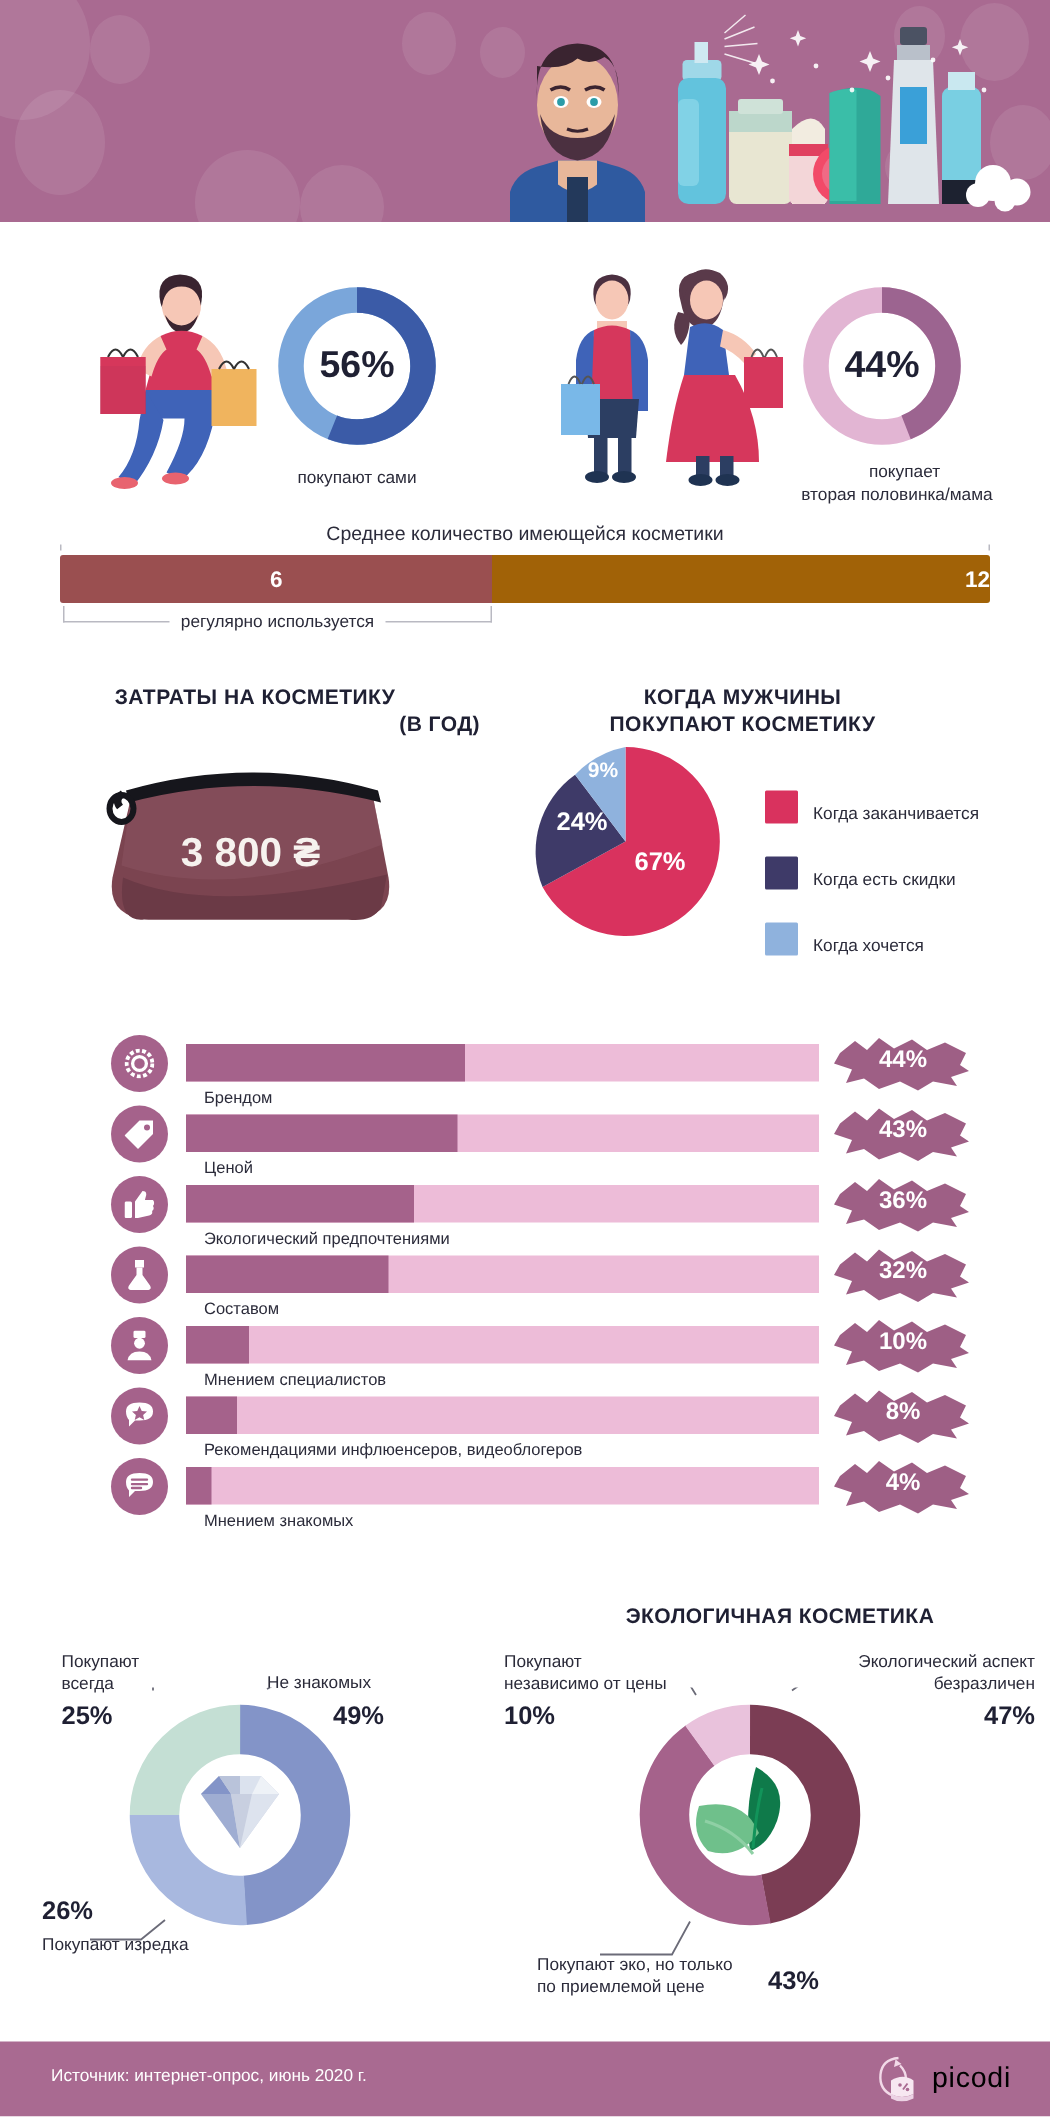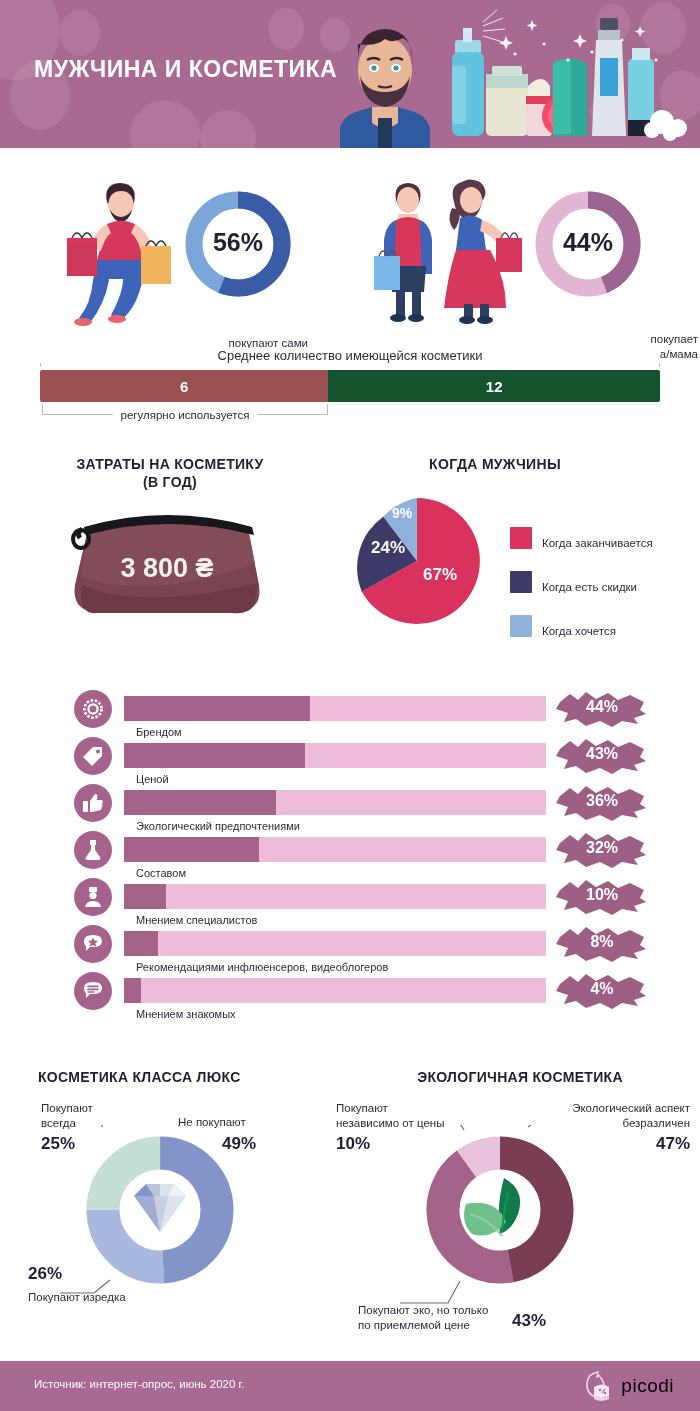--- a/index.html
+++ b/index.html
@@ -24,21 +24,21 @@
     position:absolute;left:34px;top:56px;
     font-size:23px;font-weight:bold;letter-spacing:0.5px;
     color:#ffffff;text-transform:uppercase;
     font-family:"Liberation Sans", sans-serif;
   }
   .head-art{position:absolute;right:0;top:0;width:400px;height:148px;}
 
   
   .donut-row{position:absolute;left:0;top:168px;width:700px;height:180px;}
   .donut-label{
-    position:absolute;text-align:right;font-size:11.5px;color:#2b2b3a;line-height:15px;margin-top:24px;
+    position:absolute;text-align:center;font-size:11.5px;color:#2b2b3a;line-height:15px;
   }
   
   .avg-wrap{position:absolute;left:40px;top:348px;width:620px;height:80px;}
   .avg-caption{
     position:absolute;width:100%;text-align:center;top:0;font-size:13px;color:#2b2b3a;
     background:#fff;
   }
   .avg-caption span{background:#fff;padding:0 8px;}
   .bracket-top{
     position:absolute;left:0;top:7px;width:620px;height:12px;
@@ -179,21 +179,20 @@
           <circle cx="215" cy="54" r="1.6"></circle>
             <circle cx="244" cy="44" r="1.6"></circle>
             <circle cx="292" cy="52" r="1.6"></circle>
           <circle cx="322" cy="40" r="1.6"></circle>
             <circle cx="268" cy="60" r="1.6"></circle>
             <circle cx="356" cy="60" r="1.6"></circle>
         </g>
       </g>
     </svg>
 
-    <div class="header-title">МУЖЧИНА И КОСМЕТИКА</div>
   </div>
 
   <div class="donut-row">
 
     <svg style="position:absolute;left:55px;top:8px;" width="130" height="150" viewBox="0 0 130 150">
       <path d="M52 26 q-4-18 13-19 q18 1 14 19 q-2 9 -13 10 q-12-1 -14-10Z" fill="#3a2430"></path>
       <ellipse cx="66" cy="28" rx="13" ry="15" fill="#f6c7b6"></ellipse>
       <path d="M53 28 q2-13 13-13 q11 0 13 13 q2-14 -13-16 q-15 2 -13 16Z" fill="#3a2430"></path>
       <path d="M55 34 q3 11 11 12 q8-1 11-12 q-5 7 -11 7 q-6 0-11-7Z" fill="#3a2430"></path>
       <path d="M52 48 q14-7 28 0 l10 36 h-48Z" fill="#d6375c"></path>
@@ -261,34 +260,35 @@
 
   <div class="avg-wrap">
     <div class="bracket-top"></div>
     <div class="avg-caption">
       <span>Среднее количество имеющейся косметики</span>
     </div>
     <div class="avg-bar">
       <div class="avg-seg" style="width:46.5%;background:#9a4f50;">
         <span>6</span>
       </div>
-      <div class="avg-seg" style="width:53.5%;background:#14532d;">
+      <div class="avg-seg" style="width:53.5%;background:#a16207;justify-content:flex-end;">
         <span>12</span>
       </div>
     </div>
     <div class="bracket-bot"></div>
     <div class="avg-caption2">
       <span>регулярно используется</span>
     </div>
   </div>
 
   <div class="sec-title" style="left:20px;top:455px;width:300px;">ЗАТРАТЫ НА КОСМЕТИКУ</div>
-  <div class="sec-title" style="left:20px;top:473px;width:300px;">(В ГОД)</div>
+  <div class="sec-title" style="left:20px;top:473px;width:300px;text-align:right;">(В ГОД)</div>
 
   <div class="sec-title" style="left:330px;top:455px;width:330px;">КОГДА МУЖЧИНЫ</div>
+  <div class="sec-title" style="left:330px;top:473px;width:330px;">ПОКУПАЮТ КОСМЕТИКУ</div>
 
   <svg style="position:absolute;left:62px;top:505px;" width="210" height="120" viewBox="0 0 210 120">
     <path d="M25 28 q80-22 162 0 l10 52 q4 26 -24 28 h-136 q-28-2 -24-28Z" fill="#7b4450"></path>
     <path d="M25 28 q80-22 162 0 l6 30 q-100 38 -174 14Z" fill="#8b5460" opacity=".55"></path>
     <path d="M20 80 q60 26 176 -2 l-4 22 q-6 10 -22 8 h-136 q-18 2 -14-28Z" fill="#6b3a46"></path>
     <path d="M22 22 q84-24 168 0 l2 8 q-86-22 -168 0Z" fill="#16161c"></path>
     <ellipse cx="19" cy="34" rx="8" ry="9" fill="none" stroke="#16161c" stroke-width="4"></ellipse>
     <path d="M20 24 q-6 4 -2 9" stroke="#16161c" stroke-width="5" fill="none"></path>
     <text x="105" y="72" text-anchor="middle" font-family="Liberation Sans, sans-serif" font-size="27" font-weight="bold" fill="#f6f2ee">3 800 ₴</text>
   </svg>
@@ -438,27 +438,26 @@
         <div class="bar-fill" style="width:4%;"></div>
       </div>
       <div class="bar-cap">Мнением знакомых</div>
       <svg class="brush" viewBox="0 0 92 42">
           <path d="M4 14 L14 6 L22 12 L30 4 L40 11 L52 5 L62 12 L74 7 L88 14 L84 22 L90 26 L78 30 L82 36 L66 33 L56 39 L44 33 L30 38 L20 31 L8 34 L12 25 L0 21Z" fill="#9e5f85"></path>
         </svg>
       <div class="brush-txt">4%</div>
     </div>
   </div>
 
-  <div class="sec-title" style="left:10px;top:1068px;width:310px;text-align:left;padding-left:28px;box-sizing:border-box;">КОСМЕТИКА КЛАССА ЛЮКС</div>
 
   <div class="cal-txt" style="left:41px;top:1101px;">Покупают</div>
   <div class="cal-txt" style="left:41px;top:1116px;">всегда</div>
   <div class="cal-num" style="left:41px;top:1134px;">25%</div>
 
-  <div class="cal-txt" style="left:178px;top:1115px;">Не покупают</div>
+  <div class="cal-txt" style="left:178px;top:1115px;">Не знакомых</div>
   <div class="cal-num" style="left:222px;top:1134px;">49%</div>
 
   <div class="cal-num" style="left:28px;top:1264px;">26%</div>
   <div class="cal-txt" style="left:28px;top:1290px;">Покупают изредка</div>
 
   <svg style="position:absolute;left:60px;top:1125px;" width="200" height="175" viewBox="0 0 200 175">
     <g transform="translate(100,85)">
 
       <circle r="57" fill="none" stroke="#8394c8" stroke-width="33" stroke-dasharray="175.5 182.6" transform="rotate(-90)"></circle>
 

